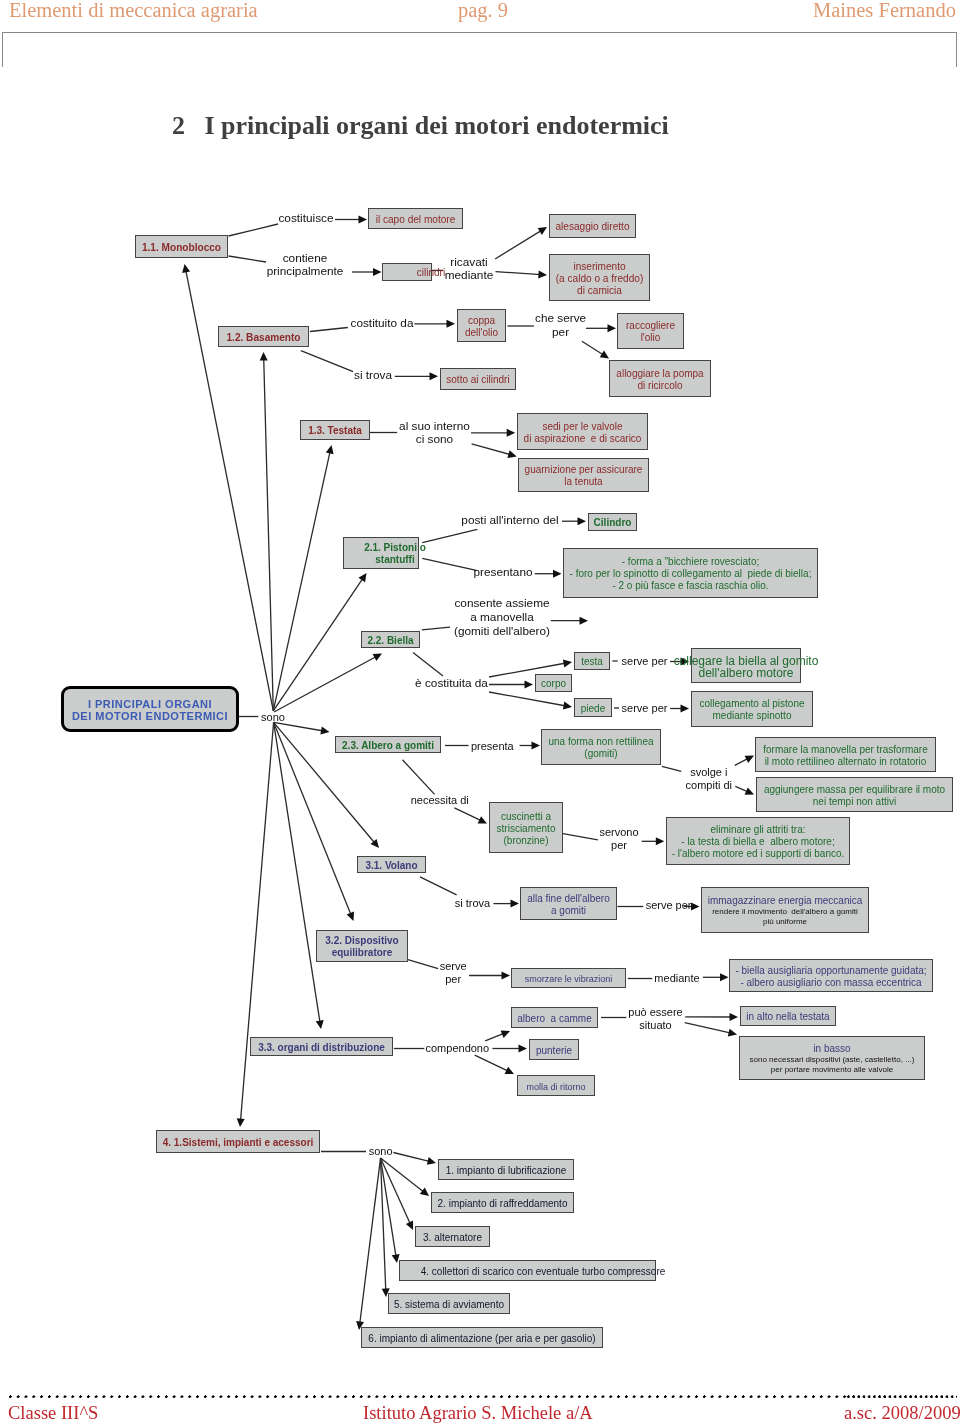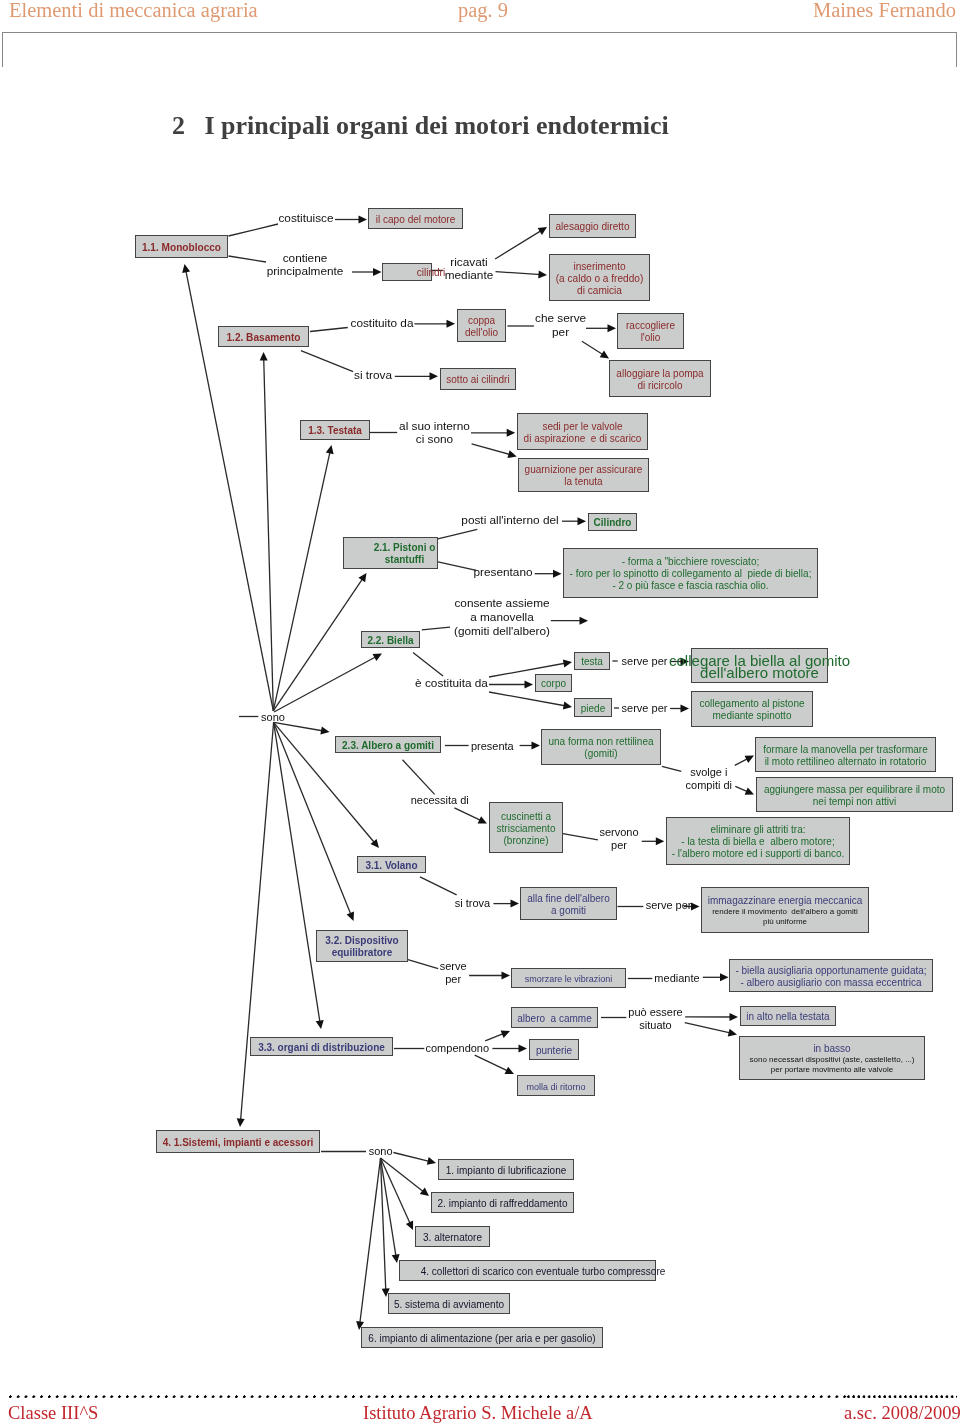--- a/index.html
+++ b/index.html
@@ -181,28 +181,28 @@
 <div class="nb red" style="left:549px;top:214px;width:87px;height:24px;font-size:10.1px;"><span>alesaggio diretto</span></div>
 <div class="nb red" style="left:549px;top:254px;width:101px;height:47px;font-size:10.1px;"><span>inserimento</span><span>(a caldo o a freddo)</span><span>di camicia</span></div>
 <div class="nb red" style="left:218px;top:326px;width:91px;height:21px;font-size:10.1px;font-weight:bold;"><span>1.2. Basamento</span></div>
 <div class="nb red" style="left:457px;top:309px;width:49px;height:33px;font-size:10px;"><span>coppa</span><span>dell'olio</span></div>
 <div class="nb red" style="left:617px;top:313px;width:67px;height:36px;font-size:10px;"><span>raccogliere</span><span>l'olio</span></div>
 <div class="nb red" style="left:609px;top:360px;width:102px;height:37px;font-size:10px;"><span>alloggiare la pompa</span><span>di ricircolo</span></div>
 <div class="nb red" style="left:440px;top:368px;width:76px;height:22px;font-size:10px;"><span>sotto ai cilindri</span></div>
 <div class="nb red" style="left:300px;top:420px;width:70px;height:20px;font-size:10px;font-weight:bold;"><span>1.3. Testata</span></div>
 <div class="nb red" style="left:517px;top:413px;width:131px;height:37px;font-size:10px;"><span>sedi per le valvole</span><span>di aspirazione  e di scarico</span></div>
 <div class="nb red" style="left:518px;top:458px;width:131px;height:34px;font-size:10px;"><span>guarnizione per assicurare</span><span>la tenuta</span></div>
-<div class="nb green" style="left:343px;top:537px;width:95px;height:32px;font-size:10px;font-weight:bold;padding-left:28px;"><span>2.1. Pistoni o</span><span>stantuffi</span></div>
+<div class="nb green" style="left:343px;top:537px;width:76px;height:32px;font-size:10px;font-weight:bold;padding-left:28px;"><span>2.1. Pistoni o</span><span>stantuffi</span></div>
 <div class="nb green" style="left:588px;top:513px;width:49px;height:18px;font-size:10px;font-weight:bold;"><span>Cilindro</span></div>
 <div class="nb green" style="left:563px;top:548px;width:255px;height:50px;font-size:10px;"><span>- forma a "bicchiere rovesciato;</span><span>- foro per lo spinotto di collegamento al  piede di biella;</span><span>- 2 o più fasce e fascia raschia olio.</span></div>
 <div class="nb green" style="left:361px;top:631px;width:59px;height:17px;font-size:10px;font-weight:bold;"><span>2.2. Biella</span></div>
 <div class="nb green" style="left:574px;top:652px;width:36px;height:18px;font-size:10px;"><span>testa</span></div>
 <div class="nb green" style="left:535px;top:674px;width:37px;height:18px;font-size:10px;"><span>corpo</span></div>
 <div class="nb green" style="left:574px;top:698px;width:38px;height:19px;font-size:10px;"><span>piede</span></div>
-<div class="nb green" style="left:691px;top:648px;width:137px;height:35px;font-size:15px;"><span>collegare la biella al gomito</span><span>dell'albero motore</span></div>
+<div class="nb green" style="left:691px;top:648px;width:110px;height:35px;font-size:12px;"><span>collegare la biella al gomito</span><span>dell'albero motore</span></div>
 <div class="nb green" style="left:691px;top:691px;width:122px;height:36px;font-size:10px;"><span>collegamento al pistone</span><span>mediante spinotto</span></div>
 <div class="nb green" style="left:335px;top:736px;width:106px;height:17px;font-size:10px;font-weight:bold;"><span>2.3. Albero a gomiti</span></div>
 <div class="nb green" style="left:541px;top:729px;width:120px;height:36px;font-size:10px;"><span>una forma non rettilinea</span><span>(gomiti)</span></div>
 <div class="nb green" style="left:755px;top:737px;width:181px;height:35px;font-size:10px;"><span>formare la manovella per trasformare</span><span>il moto rettilineo alternato in rotatorio</span></div>
 <div class="nb green" style="left:756px;top:777px;width:197px;height:35px;font-size:10px;"><span>aggiungere massa per equilibrare il moto</span><span>nei tempi non attivi</span></div>
 <div class="nb green" style="left:489px;top:802px;width:74px;height:51px;font-size:10px;"><span>cuscinetti a</span><span>strisciamento</span><span>(bronzine)</span></div>
 <div class="nb green" style="left:666px;top:817px;width:184px;height:48px;font-size:10px;"><span>eliminare gli attriti tra:</span><span>- la testa di biella e  albero motore;</span><span>- l'albero motore ed i supporti di banco.</span></div>
 <div class="nb blue" style="left:357px;top:856px;width:69px;height:17px;font-size:10px;font-weight:bold;"><span>3.1. Volano</span></div>
 <div class="nb blue" style="left:520px;top:887px;width:97px;height:33px;font-size:10px;"><span>alla fine dell'albero</span><span>a gomiti</span></div>
 <div class="nb blue" style="left:701px;top:887px;width:168px;height:46px;font-size:10px;"><span>immagazzinare energia meccanica</span><span class="sub" style="font-size:8px">rendere il movimento  dell'albero a gomiti</span><span class="sub" style="font-size:8px">più uniforme</span></div>
@@ -215,20 +215,21 @@
 <div class="nb blue" style="left:517px;top:1075px;width:78px;height:21px;font-size:9px;"><span>molla di ritorno</span></div>
 <div class="nb blue" style="left:740px;top:1006px;width:96px;height:20px;font-size:10px;"><span>in alto nella testata</span></div>
 <div class="nb blue" style="left:739px;top:1036px;width:186px;height:44px;font-size:10px;"><span>in basso</span><span class="sub" style="font-size:8px">sono necessari dispositivi (aste, castelletto, ...)</span><span class="sub" style="font-size:8px">per portare movimento alle valvole</span></div>
 <div class="nb red" style="left:156px;top:1130px;width:164px;height:23px;font-size:10px;font-weight:bold;"><span>4. 1.Sistemi, impianti e acessori</span></div>
 <div class="nb dark" style="left:438px;top:1159px;width:136px;height:21px;font-size:10px;"><span>1. impianto di lubrificazione</span></div>
 <div class="nb dark" style="left:431px;top:1192px;width:143px;height:21px;font-size:10px;"><span>2. impianto di raffreddamento</span></div>
 <div class="nb dark" style="left:415px;top:1226px;width:75px;height:21px;font-size:10px;"><span>3. alternatore</span></div>
 <div class="nb dark" style="left:399px;top:1260px;width:257px;height:21px;font-size:10px;padding-left:31px;"><span>4. collettori di scarico con eventuale turbo compressore</span></div>
 <div class="nb dark" style="left:388px;top:1293px;width:122px;height:21px;font-size:10px;"><span>5. sistema di avviamento</span></div>
 <div class="nb dark" style="left:361px;top:1327px;width:242px;height:21px;font-size:10px;"><span>6. impianto di alimentazione (per aria e per gasolio)</span></div>
+<div class="nb central" style="left:61px;top:686px;width:178px;height:46px;font-size:11px;font-weight:bold;letter-spacing:0.5px;line-height:12.5px;"><span>I PRINCIPALI ORGANI</span><span>DEI MOTORI ENDOTERMICI</span></div>
 <div class="lbl" style="left:306px;top:219px;font-size:11.8px;">
       <div>costituisce</div>
     </div>
 <div class="lbl" style="left:305px;top:265.5px;font-size:11.8px;">
       <div>contiene</div>
       <div>principalmente</div>
     </div>
 <div class="lbl" style="left:469px;top:269.5px;font-size:11.8px;">
       <div>ricavati</div>
       <div>mediante</div>

